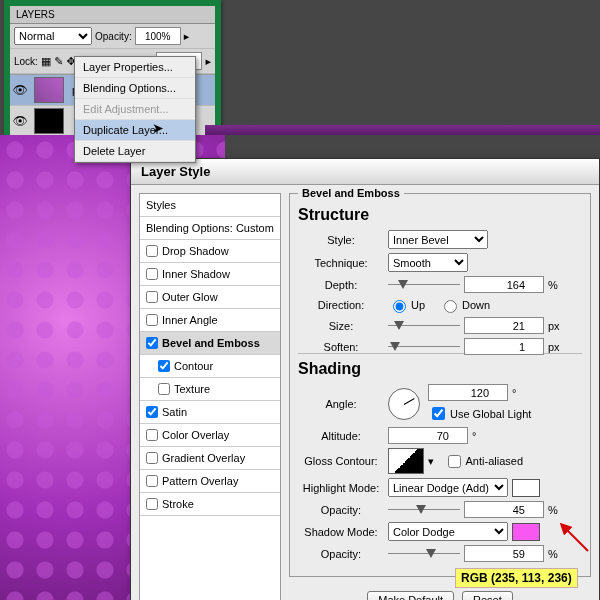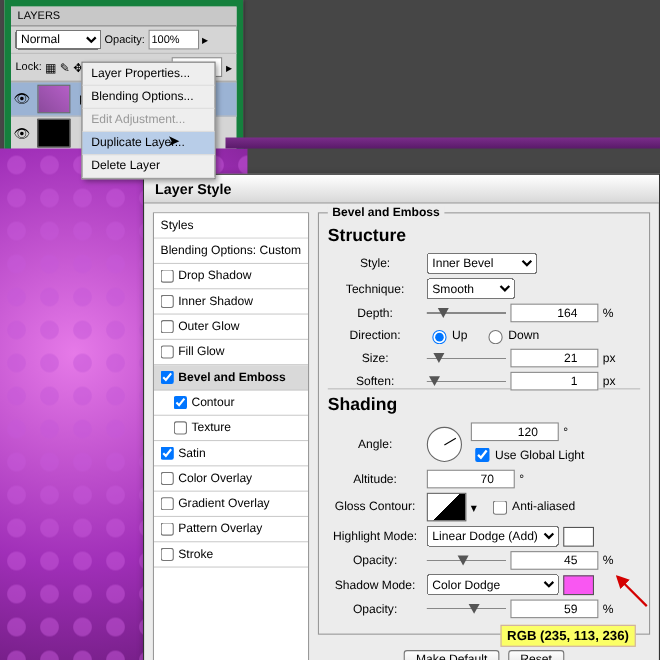--- a/index.html
+++ b/index.html
@@ -1,21 +1,21 @@
 <!DOCTYPE html>
 <html><head>
 <meta charset="utf-8">
 <style>
 html,body{margin:0;padding:0;font-family:Tahoma,Arial,sans-serif;font-size:11px;color:#000;background:#464646;width:600px;height:600px;overflow:hidden}
 .layers-panel{position:absolute;left:4px;top:0;width:205px;background:#d5d5d5;border:6px solid #15803d;box-shadow:1px 1px 3px rgba(0,0,0,.4)}
 .lp-tab{background:#c8c8c8;border-bottom:1px solid #8a8a8a;padding:3px 6px;font-size:10px}
 .lp-row{display:flex;align-items:center;padding:3px 4px;gap:3px;border-bottom:1px solid #bcbcbc}
 .lp-row select{font-size:11px;height:18px}
 .lp-label{font-size:10px}
-.lp-input{width:40px;height:14px;font-size:10px;text-align:left;border:1px solid #888}
+.lp-input{width:40px;height:14px;font-size:10px;text-align:center;border:1px solid #888}
 .lp-lyrs{border-top:1px solid #9a9a9a}
 .lyr{display:flex;align-items:center;height:30px;border-bottom:1px solid #bcbcbc}
 .eye{width:20px;display:flex;justify-content:center;font-size:12px}
 .thumb{width:28px;height:24px;border:1px solid #666;margin:0 4px;background:#fff}
 .thumb.pla{background:linear-gradient(45deg,#8b4a9c,#b55fc7)}
 .thumb.blk{background:#000}
 .thumb.cir{background:repeating-conic-gradient(#444 0 30deg,#888 30deg 60deg)}
 .lyr.sel{background:#9bb3d4}
 .lyr-name{font-size:11px;padding-left:4px}
 .ctx-menu{position:absolute;left:74px;top:56px;width:120px;background:#eee;border:1px solid #777;box-shadow:2px 2px 5px rgba(0,0,0,.4);z-index:5}
@@ -123,21 +123,21 @@
       <div class="ls-opt">
           <input type="checkbox" style="">
           <span>Inner Shadow</span>
         </div>
       <div class="ls-opt">
           <input type="checkbox" style="">
           <span>Outer Glow</span>
         </div>
       <div class="ls-opt">
           <input type="checkbox" style="">
-          <span>Fill Glow</span>
+          <span>Inner Angle</span>
         </div>
       <div class="ls-opt sel">
           <input type="checkbox" checked="" style="">
           <span>Bevel and Emboss</span>
         </div>
       <div class="ls-opt indent">
           <input type="checkbox" checked="" style="">
           <span>Contour</span>
         </div>
       <div class="ls-opt indent">

